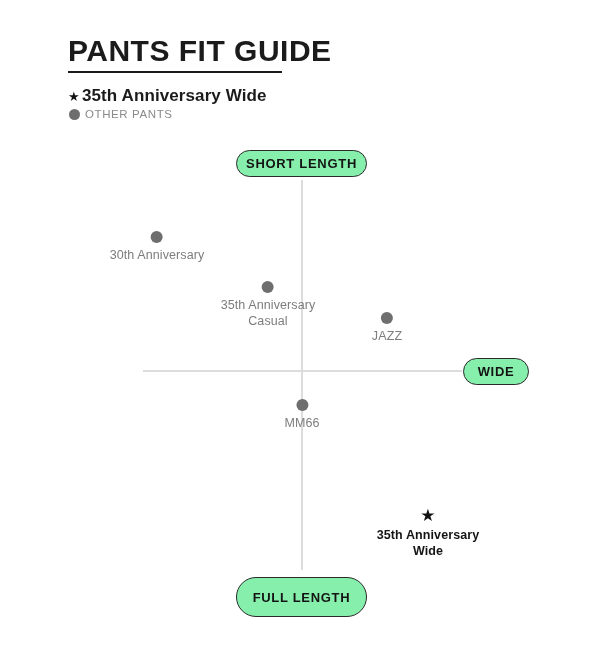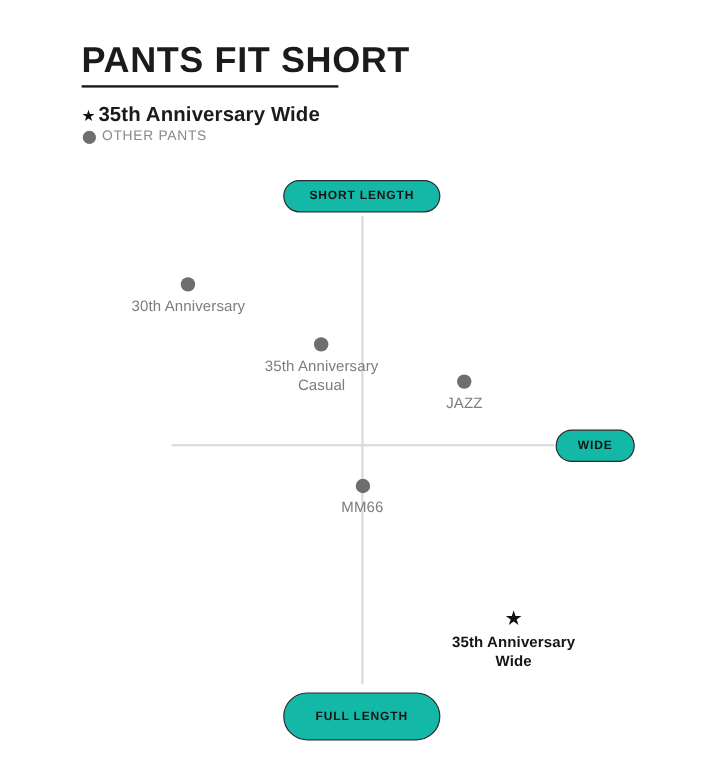--- a/index.html
+++ b/index.html
@@ -100,25 +100,25 @@
     width: 319px;
     height: 1.5px;
     background: #dcdcdc;
   }
 
   
   .pill {
     position: absolute;
     border: 1.4px solid #2a2a2a;
     border-radius: 999px;
-    background: #14b8a6;
+    background: #86efac;
     display: flex;
     align-items: center;
     justify-content: center;
-    font-size: 10px;
+    font-size: 13px;
     font-weight: 700;
     letter-spacing: 0.7px;
     color: #141414;
     box-sizing: border-box;
     white-space: nowrap;
   }
   .pill-short {
     left: 236px; top: 150px;
     width: 131px; height: 27px;
   }
@@ -168,21 +168,21 @@
     font-weight: 700;
     font-size: 12.5px;
     margin-top: 3px;
   }
 </style>
 </head>
 <body>
 
 <div id="stage">
 
-  <div class="page-title">PANTS FIT SHORT</div>
+  <div class="page-title">PANTS FIT GUIDE</div>
   <div class="title-rule"></div>
 
   <div class="legend">
     <div class="legend-row">
       <span class="legend-star">★</span>
       <span class="legend-label-primary">35th Anniversary Wide</span>
     </div>
     <div class="legend-row">
       <span class="legend-dot"></span>
       <span class="legend-label-secondary">OTHER PANTS</span>

